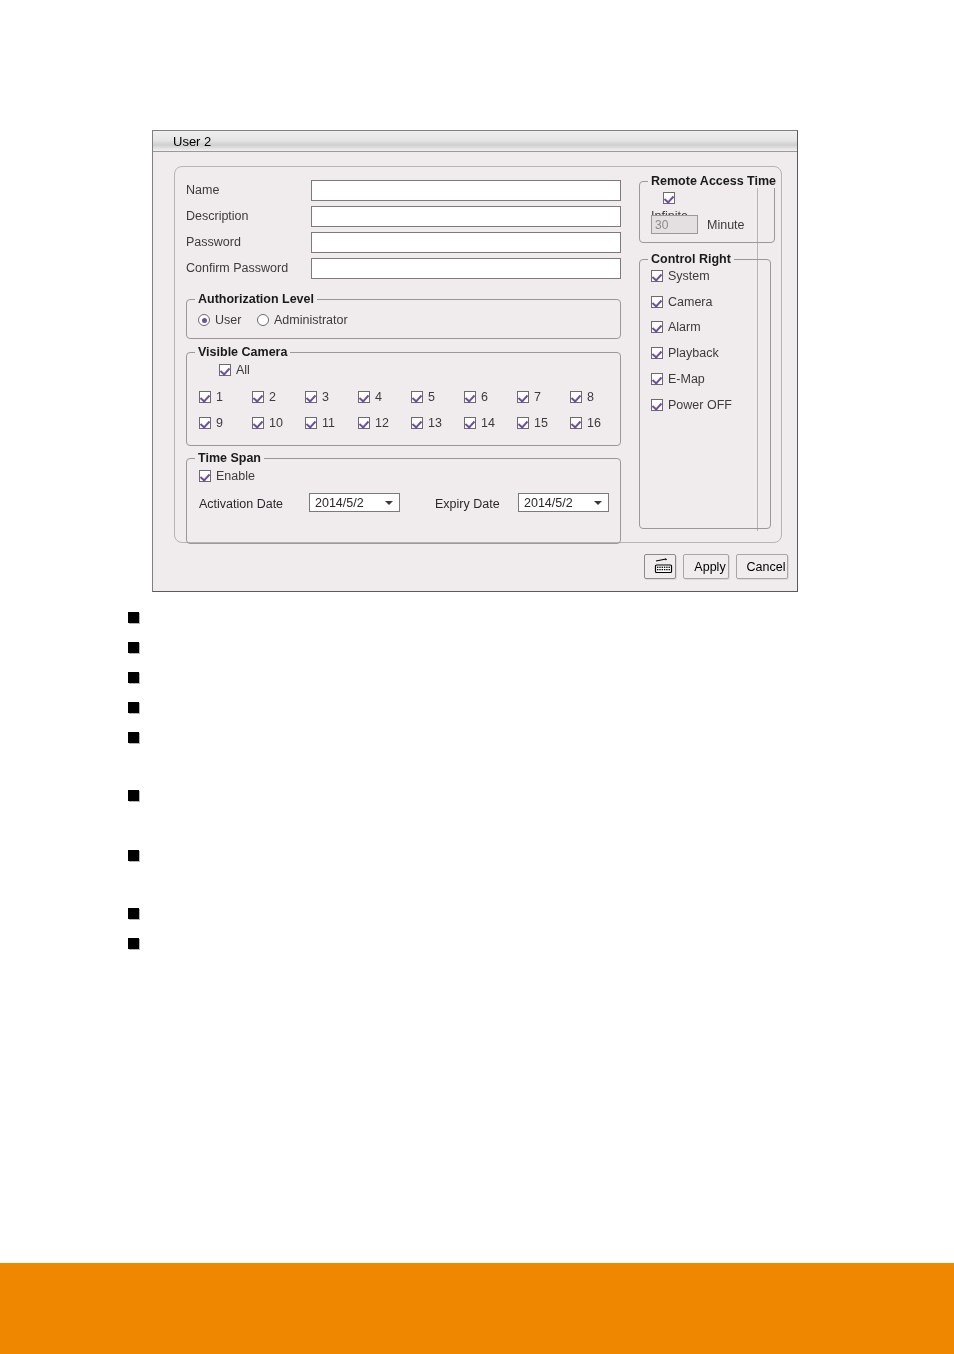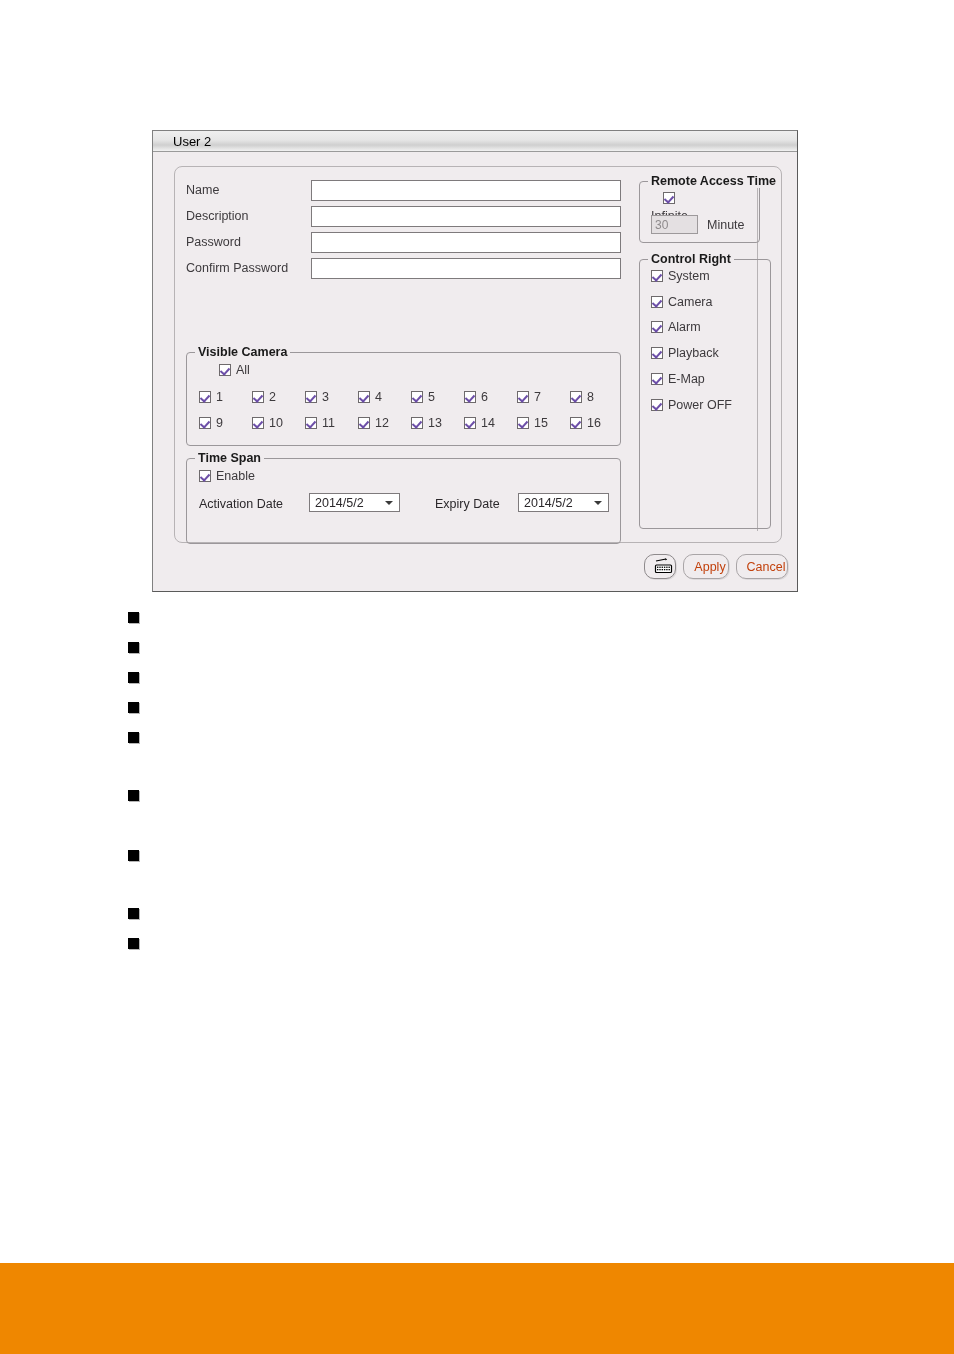--- a/index.html
+++ b/index.html
@@ -191,27 +191,27 @@
     border-left: 4px solid transparent;
     border-right: 4px solid transparent;
     border-top: 4px solid #3a3a3a;
   }
 
   
   .btn {
     position: absolute;
     background: #f0ecee;
     border: 1px solid #a9a5a7;
-    border-radius: 10px;
+    border-radius: 2px;
     box-sizing: border-box;
     display: flex;
     align-items: center;
     justify-content: center;
     font-size: 12.5px;
-    color: #c2410c;
+    color: #000000;
     font-family: "Liberation Sans", sans-serif;
     box-shadow: 1px 1px 0 rgba(0,0,0,0.08);
     padding-left: 8px;
   }
   #keyboard-btn {
     border: 1px solid #8e8a8c;
   }
 
   
   #col-divider {
@@ -258,20 +258,31 @@
     <div class="lbl" style="position:absolute;left:11px;top:16px;">Name</div>
     <div class="lbl" style="position:absolute;left:11px;top:42px;">Description</div>
     <div class="lbl" style="position:absolute;left:11px;top:68px;">Password</div>
     <div class="lbl" style="position:absolute;left:11px;top:94px;">Confirm Password</div>
 
     <input class="textbox" style="position: absolute; left: 136px; top: 13px; width: 310px; height: 21px;" value="">
     <input class="textbox" style="position: absolute; left: 136px; top: 39px; width: 310px; height: 21px;" value="">
     <input class="textbox" style="position: absolute; left: 136px; top: 65px; width: 310px; height: 21px;" value="">
     <input class="textbox" style="position: absolute; left: 136px; top: 91px; width: 310px; height: 21px;" value="">
 
+    <div class="group" style="left:11px;top:132px;width:435px;height:40px;">
+      <div class="legend">Authorization Level</div>
+      <div class="rbrow" style="left:11px;top:13px;">
+        <span class="rb selected"></span>
+        <span class="lbl">User</span>
+      </div>
+      <div class="rbrow" style="left:70px;top:13px;">
+        <span class="rb"></span>
+        <span class="lbl">Administrator</span>
+      </div>
+    </div>
 
     <div class="group" style="left:11px;top:185px;width:435px;height:94px;">
       <div class="legend">Visible Camera</div>
 
       <div class="cbrow" style="left:12px;top:10px;padding-left:20px;">
         <span class="cb checked"></span>
         <span class="lbl">All</span>
       </div>
 
       <div class="cbrow" style="left:12px;top:37px;">
@@ -355,21 +366,21 @@
         <span class="arrow"></span>
       </div>
 
       <div class="lbl lbl-dark" style="position:absolute;left:248px;top:38px;">Expiry Date</div>
       <div class="combo" style="left:331px;top:34px;width:91px;">
         <span>2014/5/2</span>
         <span class="arrow"></span>
       </div>
     </div>
 
-    <div class="group" style="left:464px;top:14px;width:121px;height:62px;padding-left:7px;">
+    <div class="group" style="left:464px;top:14px;width:136px;height:62px;padding-left:7px;">
       <div class="legend">Remote Access Time</div>
       <div class="cbrow" style="left:11px;top:10px;flex-direction:column;">
         <span class="cb checked"></span>
         <span class="lbl">Infinite</span>
       </div>
       <input class="textbox disabled" disabled="" style="position: absolute; left: 11px; top: 33px; width: 47px; height: 19px;" value="30">
       <div class="lbl" style="position:absolute;left:67px;top:36px;">Minute</div>
     </div>
 
     <div class="group" style="left:464px;top:92px;width:132px;height:270px;">

